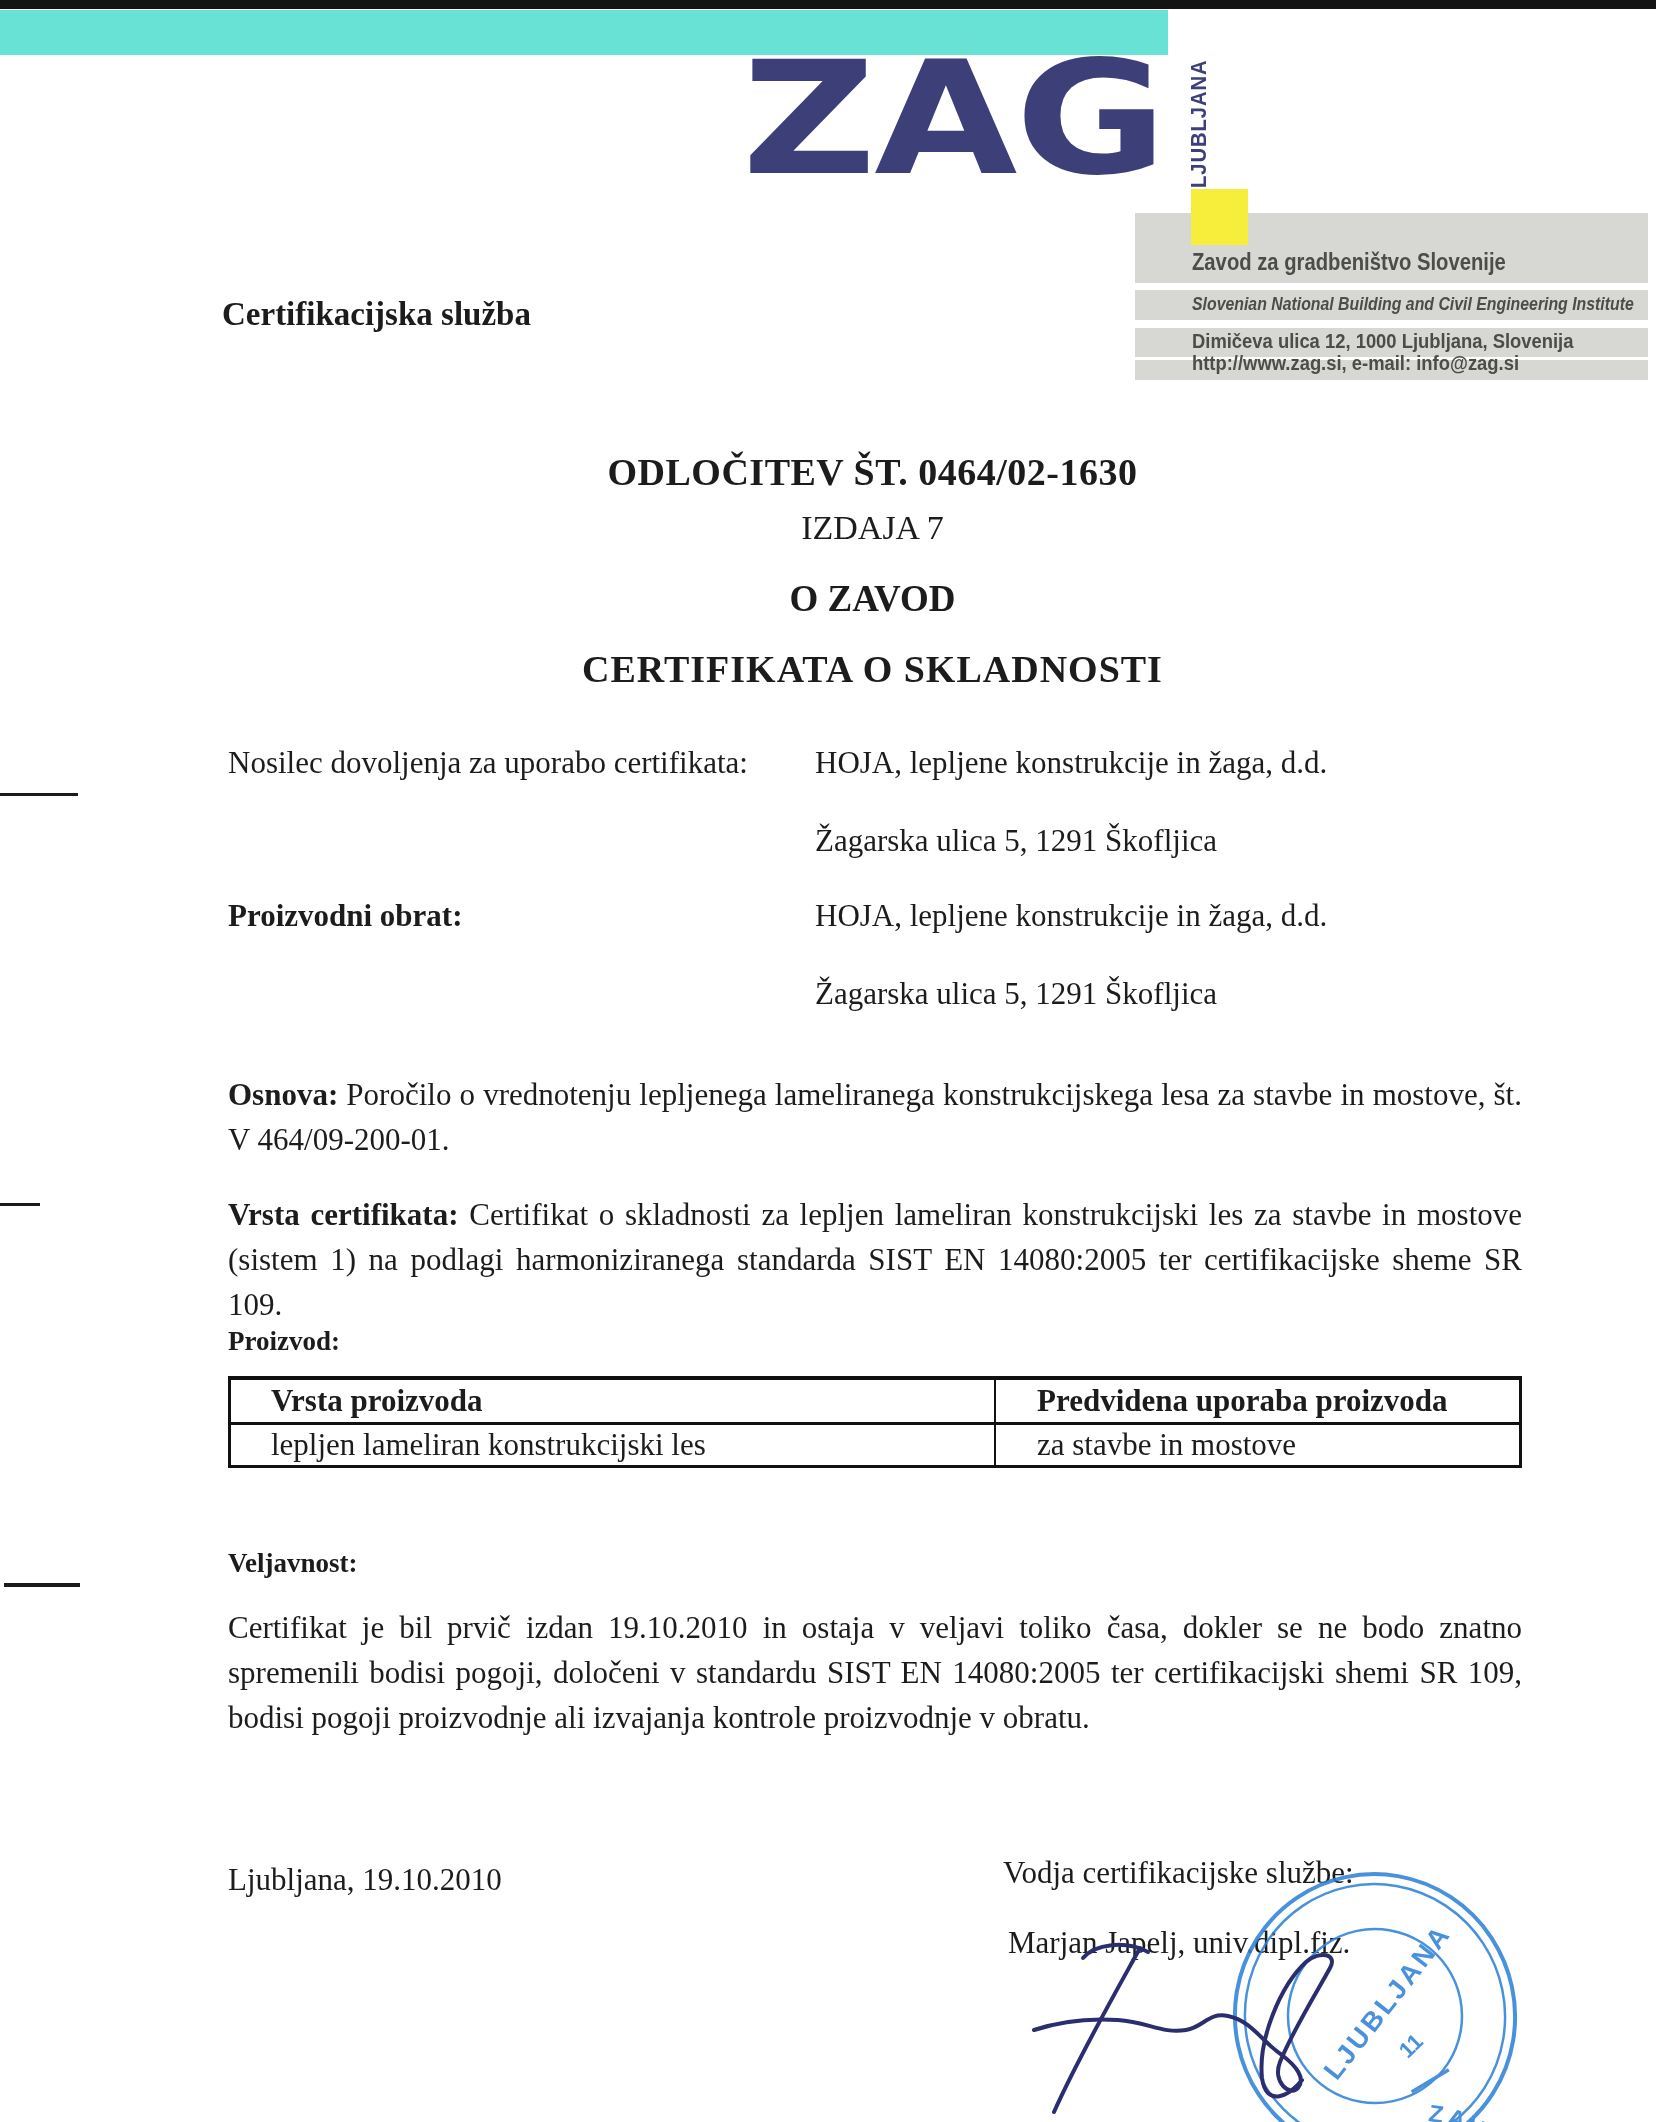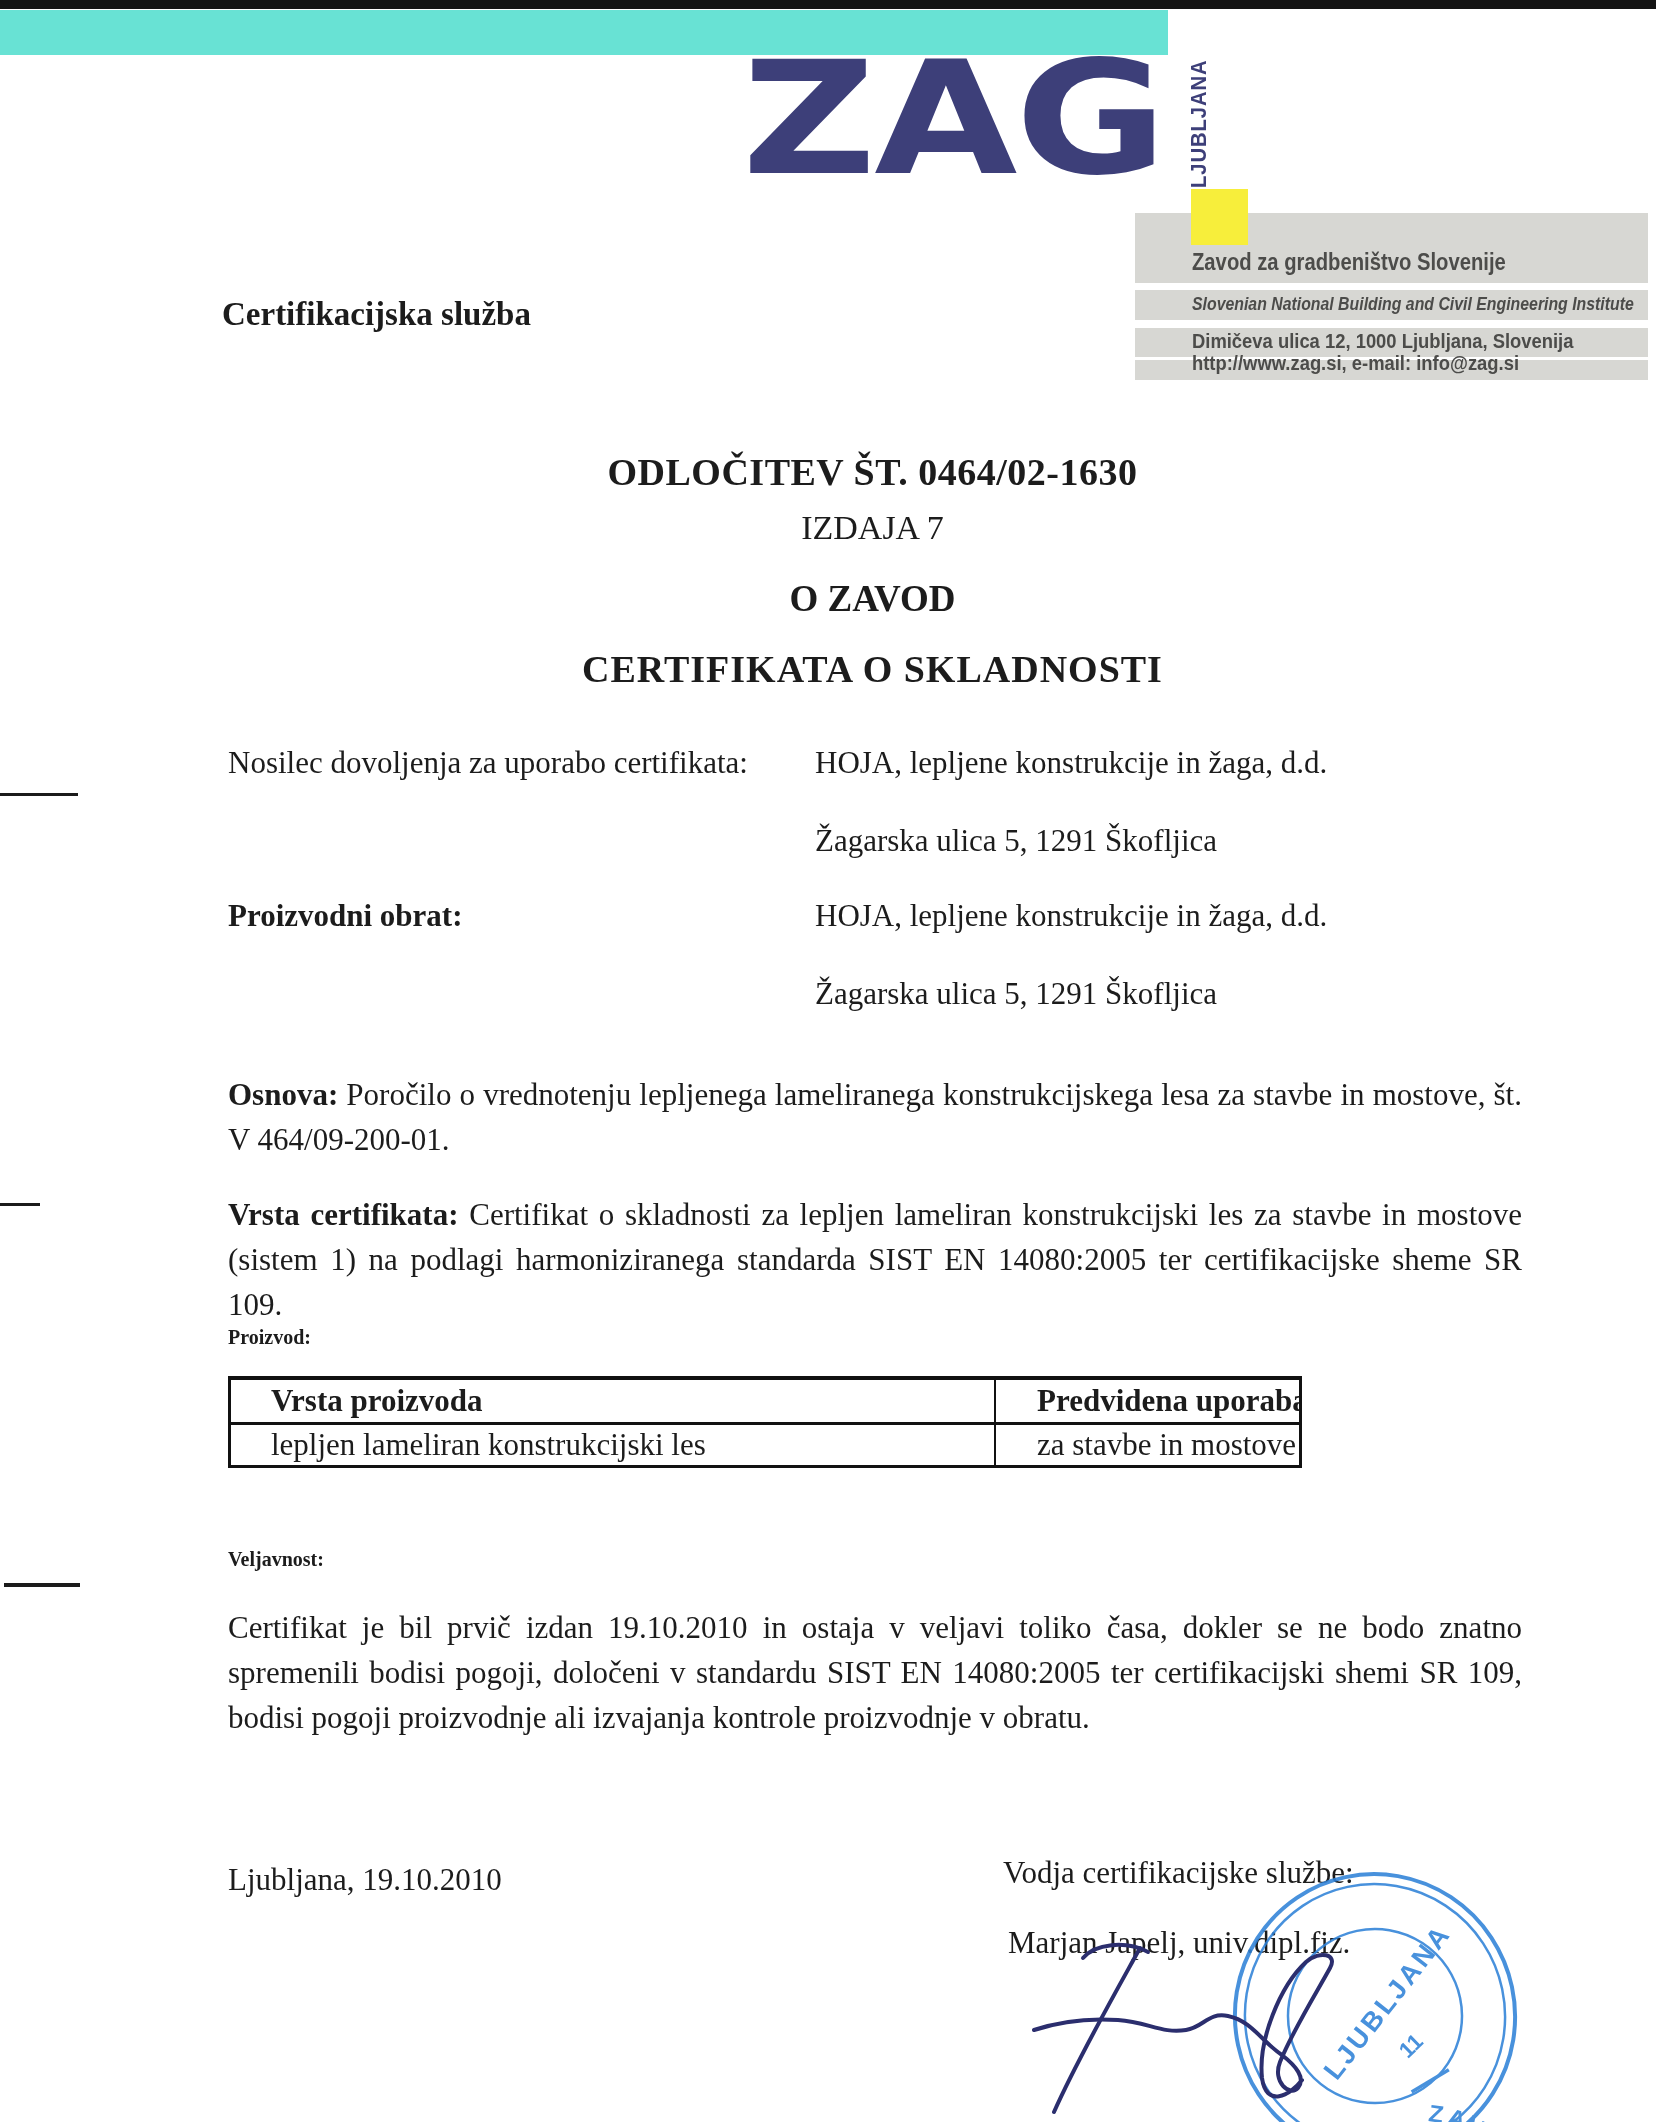--- a/index.html
+++ b/index.html
@@ -60,26 +60,26 @@
   .bold{font-weight:bold;}
   
   .para{
     position:absolute;left:228px;width:1294px;
     font-size:31px;line-height:45px;
     text-align:justify;text-align-last:left;
   }
   .p-osnova{top:1072px;}
   .p-vrsta{top:1192px;}
   .p-velja{top:1605px;}
-  .subhead{position:absolute;left:228px;font-size:20px;font-weight:bold;}
+  .subhead{position:absolute;left:228px;font-size:27px;font-weight:bold;}
   .sh-proizvod{top:1326px;}
   .sh-velja{top:1548px;}
   
   .ptable{
-    position:absolute;left:228px;top:1376px;width:1074px;
+    position:absolute;left:228px;top:1376px;width:1294px;
     border-collapse:collapse;table-layout:fixed;
     font-size:31px;
   }
   .ptable td{border:0;padding:0 0 0 40px;white-space:nowrap;overflow:hidden;}
   .ptable .c1{width:723px;}
   .ptable tr.hd td{border-top:4px solid #111;border-bottom:3px solid #111;height:42px;font-weight:bold;}
   .ptable tr.bd td{border-bottom:3px solid #111;height:40px;}
   .ptable td.c1{border-left:3px solid #111;border-right:2px solid #111;}
   .ptable td.c2{border-right:3px solid #111;padding-left:41px;}
   

